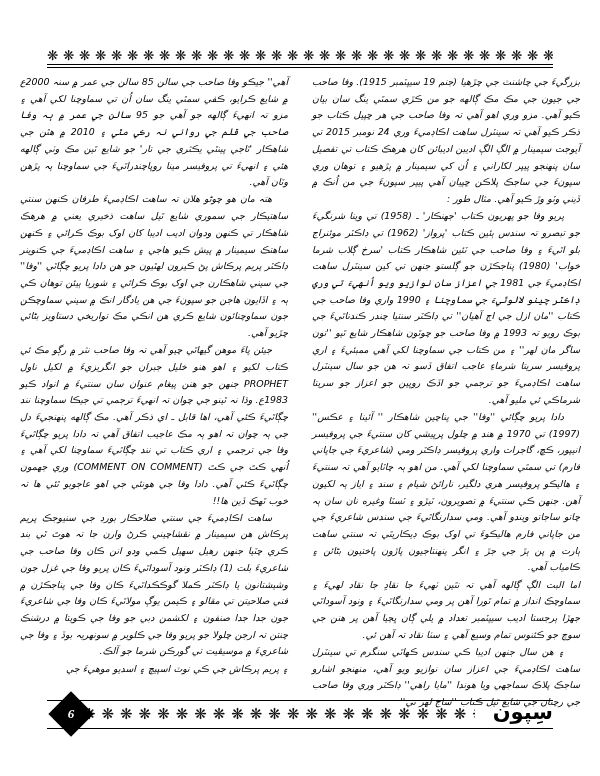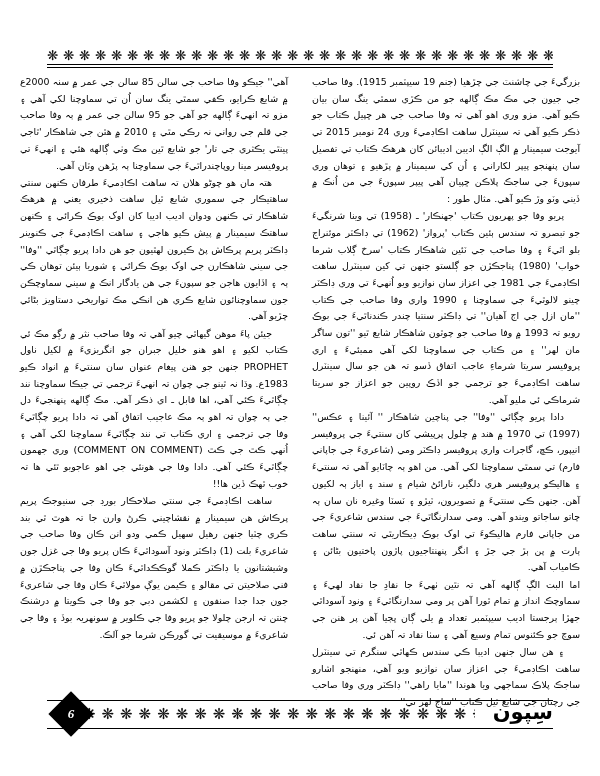--- a/index.html
+++ b/index.html
@@ -63,20 +63,21 @@
     flex-direction: row-reverse;
     justify-content: space-between;
     gap: 18px;
   }
   .col {
     width: 268px;
     direction: rtl;
     text-align: justify;
     text-align-last: right;
     unicode-bidi: embed;
+    font-style: italic;
   }
   .col p {
     margin: 0 0 0.5px 0;
     font-family: "DejaVu Sans", sans-serif;
     font-size: 9.4px;
     line-height: 16.7px;
     text-align: justify;
     text-align-last: right;
     word-spacing: 0.3px;
   }
@@ -174,20 +175,21 @@
         <p class="indent">پريو وفا جو پهريون ڪتاب 'جهنڪار' ـ (1958) تي وينا شرنگيءَ جو تبصرو تہ سندس ٻئين ڪتاب 'پرواز' (1962) تي ڊاڪٽر موئنراج بلو اٿيءَ ۽ وفا صاحب جي ٽئين شاهڪار ڪتاب 'سرخ ڳلاب شرما خواب' (1980) پناجڪڙن جو ڳلستو جنهن تي کين سينٽرل ساهت اڪاڊميءَ جي 1981 جي اعزاز سان نوازيو ويو اُنهيءَ تي وري ڊاڪٽر چينو لالوٿيءَ جي سماوچنا ۽ 1990 واري وفا صاحب جي ڪتاب ''مان ازل جي اڄ آهيان'' تي ڊاڪٽر سنتيا چندر ڪندناٿيءَ جي بوڪ رويو تہ 1993 ۾ وفا صاحب جو چوٿون شاهڪار شايع ٿيو ''تون ساگر مان لهر'' ۽ من ڪتاب جي سماوچنا لکي آهي ممبئيءَ ۽ اري پروفيسر سريتا شرماءِ عاجب اتفاق ڏسو تہ هن جو سال سينٽرل ساهت اڪاڊميءَ جو ترجمي جو اڏڪ روپين جو اعزاز جو سريتا شرماڪي ئي مليو آهي.</p>
         <p class="indent">دادا پريو چڳائي ''وفا'' جي پناچين شاهڪار '' آئينا ۽ عڪس'' (1997) تي 1970 ۾ هند ۾ چلول پرپيشي کان سنتيءَ جي پروفيسر انيپور، ڪڇ، گاجرات واري پروفيسر ڊاڪٽر ومي (شاعريءَ جي جاپاني فارم) تي سمٿي سماوچنا لکي آهي. من اهو ٻہ چاٽايو آهي تہ سنتيءَ ۽ هاليڪو پروفيسر هري دلگير، نارائڻ شيام ۽ سند ۽ اياز ٻہ لکيون آهن. جنهن ڪي سنتيءَ ۾ تصويرون، ٽيڙو ۽ ٽسٽا وغيره نان سان ٻہ چاتو ساجاتو ويندو آهي. ومي سدارنگاٿيءَ جي سندس شاعريءَ جي من جاپاني فارم هاليڪوءَ تي اوک بوڪ ڊيڪاريٿي تہ سنتي ساهت ٻارت ۾ پن ٻڙ جي جڙ ۽ انگر پنهنتاجيون پاڙون پاختيون بڻائن ۽ ڪامياب آهي.</p>
         <p>اما البت الڳ ڳالهه آهي تہ نٿين ٺهيءَ جا نقادِ جا نقاد لهيءَ ۽ سماوچڪ انداز ۾ تمام ٿورا آهن پر ومي سدارنگاٿيءَ ۽ ونود آسوداٿي جهڙا ٻرجستا اديب سيپٽمبر تعداد ۾ يلي ڳان ڀڄيا آهن پر هنن جي سوچ جو ڪئنوس تمام وسيع آهي ۽ سٺا نقاد تہ آهن ئي.</p>
         <p class="indent">۽ هن سال جنهن اديبا ڪي سندس ڪهاٿي سنگرم تي سينٽرل ساهت اڪاڊميءَ جي اعزاز سان نوازيو ويو آهي، منهنجو اشارو ساجڪ پلاڪ سماجهي ويا هوندا ''مايا راهي'' ڊاڪٽر وري وفا صاحب جي رچنان جي شايع ٿيل ڪتاب ''ساج لهر تي''</p>
       </div>
     <div class="col" id="col-left">
         <p>آهي'' جيڪو وفا صاحب جي سالن 85 سالن جي عمر ۾ سنہ 2000ع ۾ شايع ڪرايو، ڪفي سمٿي ينگ سان اُن تي سماوچنا لکي آهي ۽ مزو تہ انهيءَ ڳالهه جو آهي جو 95 سالن جي عمر ۾ ٻہ وفا صاحب جي قلم جي رواني نہ رڪي مٿي ۽ 2010 ۾ هٿن جي شاهڪار 'ٿاجي پينٿي يڪثري جي تار' جو شايع ٿين مڪ وٺي ڳالهه هئي ۽ انهيءَ تي پروفيسر مينا روپاچندراٿيءَ جي سماوچنا ٻہ پڙهن وٽان آهي.</p>
         <p class="indent">هتہ مان هو چوڻو هلان تہ ساهت اڪاڊميءَ طرفان ڪنهن سنتي ساهتيڪار جي سموري شايع ٿيل ساهت ذخيري يعني ۾ هرهڪ شاهڪار تي ڪنهن ودوان اديب اديبا کان اوک بوڪ ڪرائي ۽ ڪنهن ساهتڪ سيمينار ۾ پيش ڪيو هاجي ۽ ساهت اڪاڊميءَ جي ڪنوينر ڊاڪٽر پريم پرڪاش پڻ ڪيرون لهٿيون جو هن دادا پريو چڳاٿي ''وفا'' جي سيني شاهڪارن جي اوک بوڪ ڪرائي ۽ شوريا ٻيئن توهان ڪي ٻہ ۽ اڏايون هاجن جو سپونءَ جي هن يادگار انڪ ۾ سيني سماوچڪن جون سماوچنائون شايع ڪري هن انڪي مڪ تواريخي دستاويز بڻائي چڙيو آهي.</p>
         <p class="indent">جيئن پاءَ موهن گيهاٿي چيو آهي تہ وفا صاحب نثر ۾ رڳو مڪ ئي ڪتاب لکيو ۽ اهو هنو خليل جبران جو انگريزيءَ ۾ لکيل ناول PROPHET جنهن جو هنن پيغام عنوان سان سنتيءَ ۾ انواد ڪيو 1983ع. وڌا نہ ٿينو جي چوان تہ انهيءَ ترجمي تي جيڪا سماوچنا نند چڳاٿيءَ ڪئي آهي، اها قابل ـ اي ذڪر آهي. مڪ ڳالهه پنهنجيءَ دل جي ٻہ چوان تہ اهو ٻہ مڪ عاجيب اتفاق آهي تہ دادا پريو چڳاٿيءَ وفا جي ترجمي ۽ اري ڪتاب تي نند چڳاٿيءَ سماوچنا لکي آهي ۽ اُنهي ڪٿ جي ڪٿ (COMMENT ON COMMENT) وري جهمون چڳاٿيءَ ڪئي آهي. دادا وفا جي هونئي جي اهو عاجوبو ٿئي ها تہ خوب ٿهڪ ڏين ها!!</p>
         <p class="indent">ساهت اڪاڊميءَ جي سنتي صلاحڪار بورڊ جي سنيوجڪ پريم پرڪاش هن سيمينار ۾ نقشاچيني ڪرڻ وارن جا تہ هوٿ ٿي بند ڪري چٽيا جنهن رهيل سهيل ڪمي ودو انن ڪان وفا صاحب جي شاعريءَ بلت (1) ڊاڪٽر ونود آسوداٿيءَ ڪان پريو وفا جي غزل جون وشيشتانون يا ڊاڪٽر ڪملا گوڪڪداٿيءَ ڪان وفا جي پناجڪڙن ۾ فني صلاحيتن تي مقالو ۽ ڪيمن يوڳ مولاٿيءَ ڪان وفا جي شاعريءَ جون جدا جدا صنفون ۽ لکشمن دبي جو وفا جي ڪويتا ۾ درشنڪ چنتن تہ ارجن چلولا جو پريو وفا جي ڪلوير ۾ سونهريہ بوڏ ۽ وفا جي شاعريءَ ۾ موسيقيت تي گورڪن شرما جو آلڪ.</p>
+        <p>۽ پريم پرڪاش جي ڪي نوٽ اسپيچ ۽ اسديو موهيءَ جي</p>
       </div>
 
   </div>
 
   <div class="footer">
     <div class="footer-rule-top"></div>
     <div class="footer-orn">❋ ❋ ❋ ❋ ❋ ❋ ❋ ❋ ❋ ❋ ❋ ❋ ❋ ❋ ❋ ❋ ❋ ❋ ❋ ❋ ❋ ❋ ❋ ❋ ❋ ❋ ❋ ❋ ❋ ❋ ❋ ❋ ❋ ❋</div>
     <div class="footer-rule-bottom"></div>
     <div class="page-badge"></div>
     <div class="page-number">6</div>

